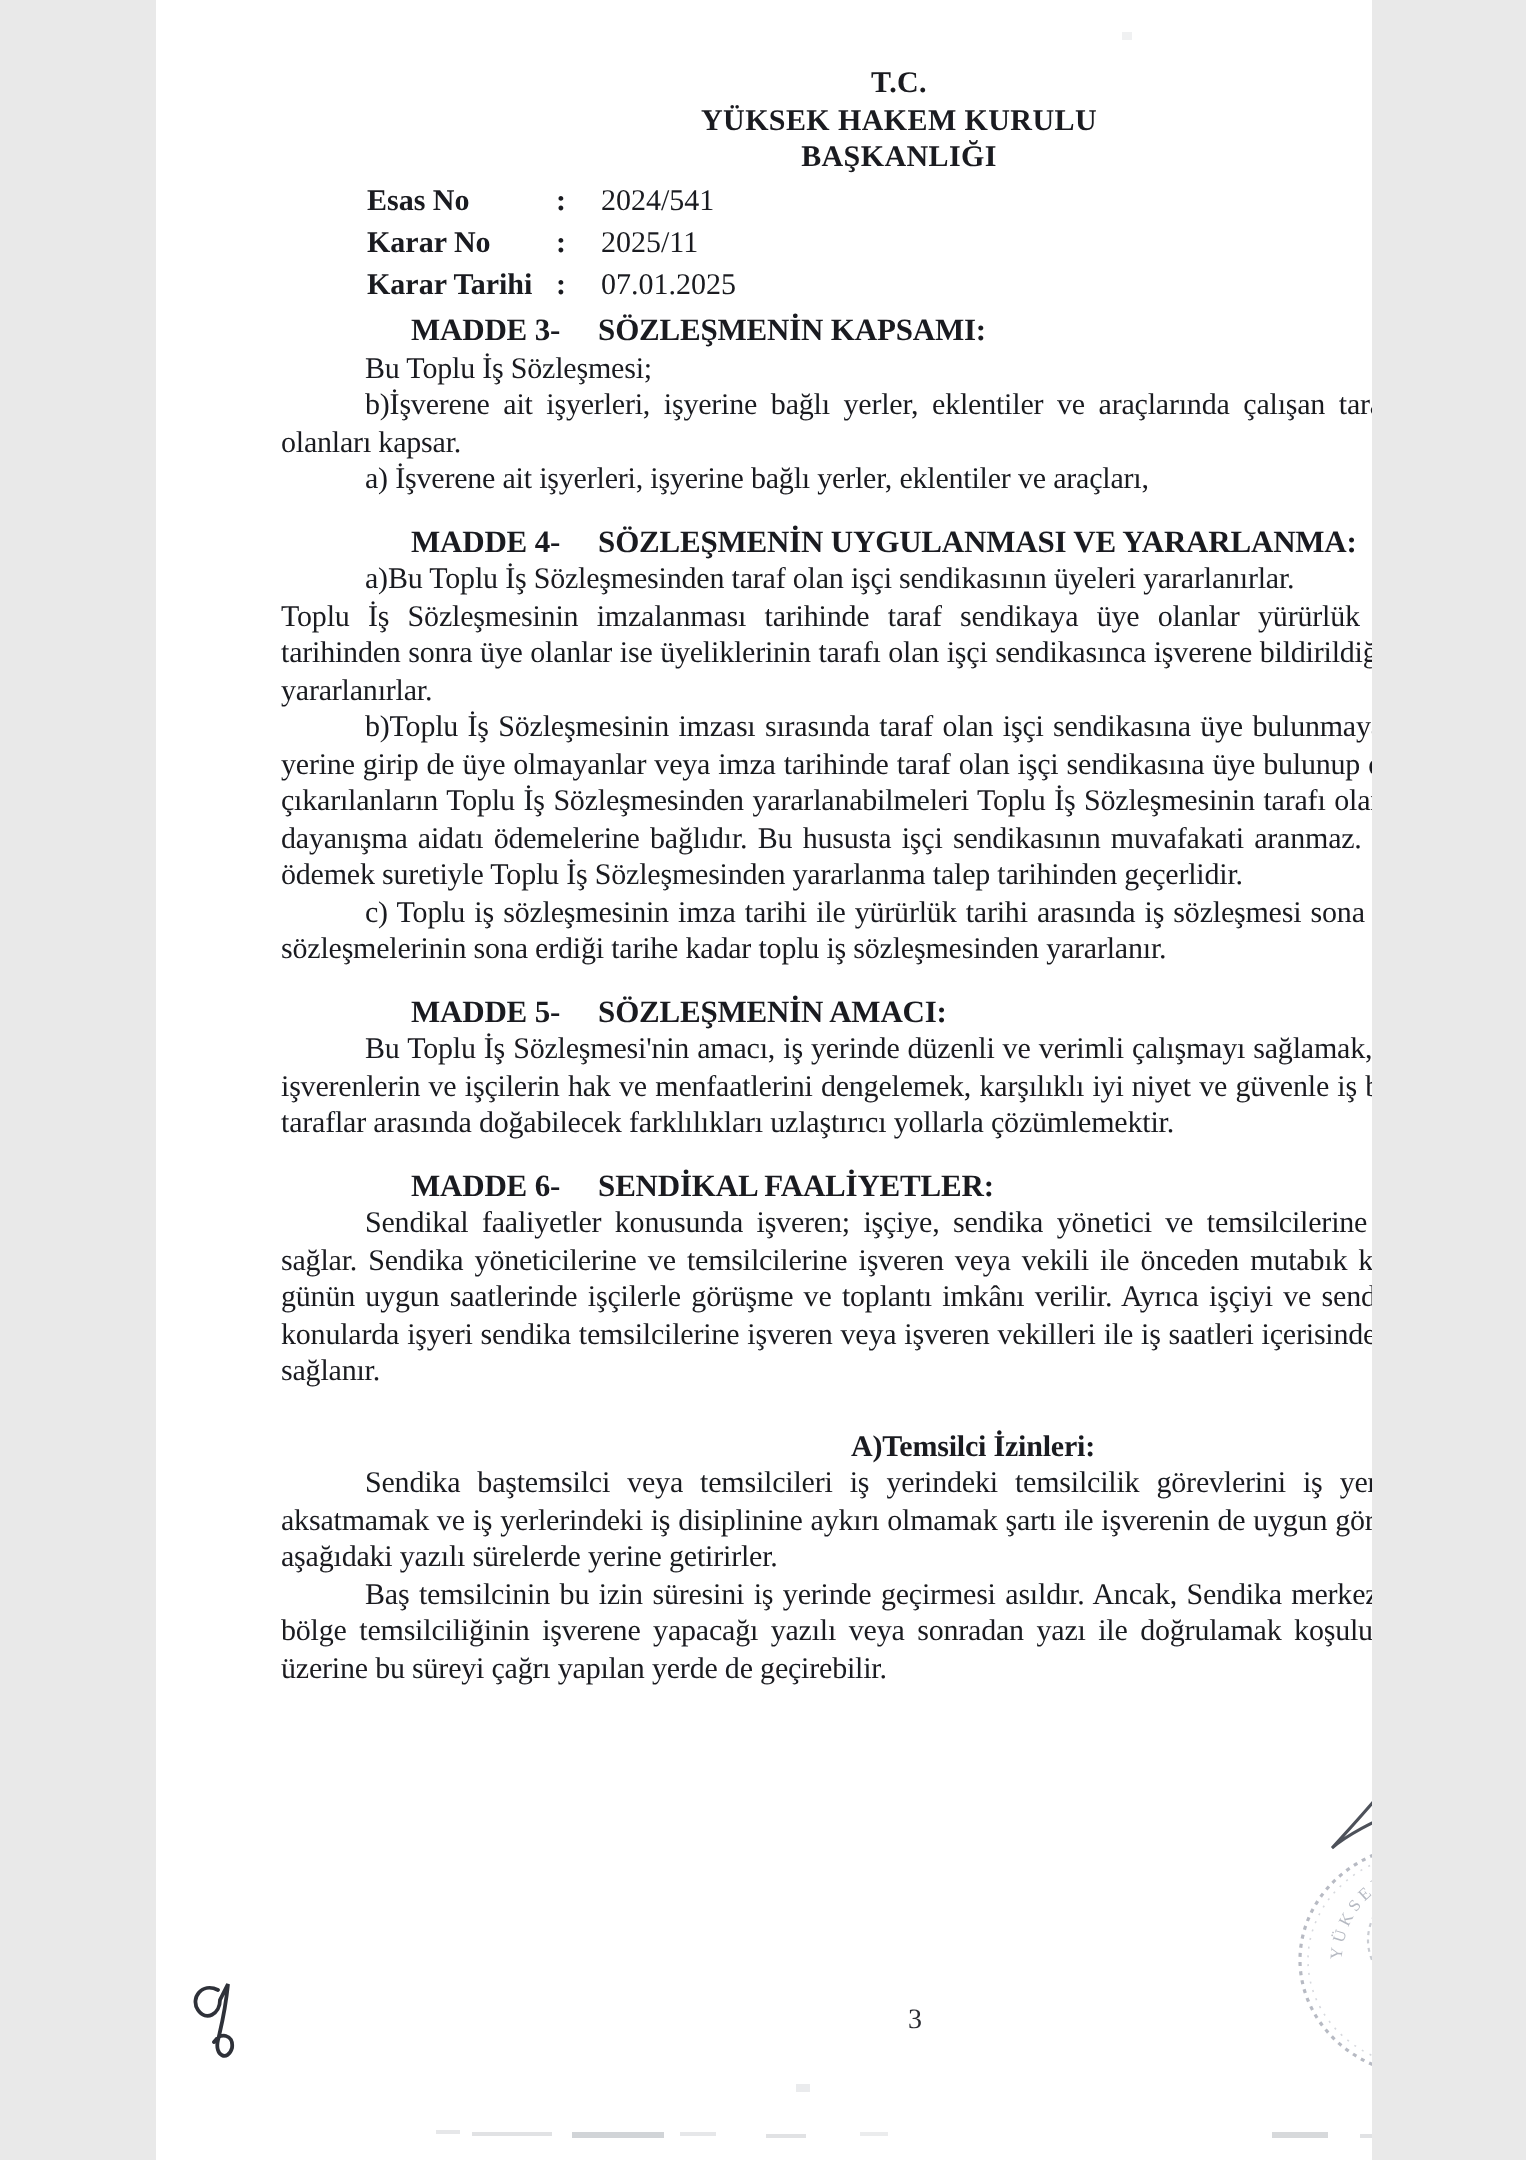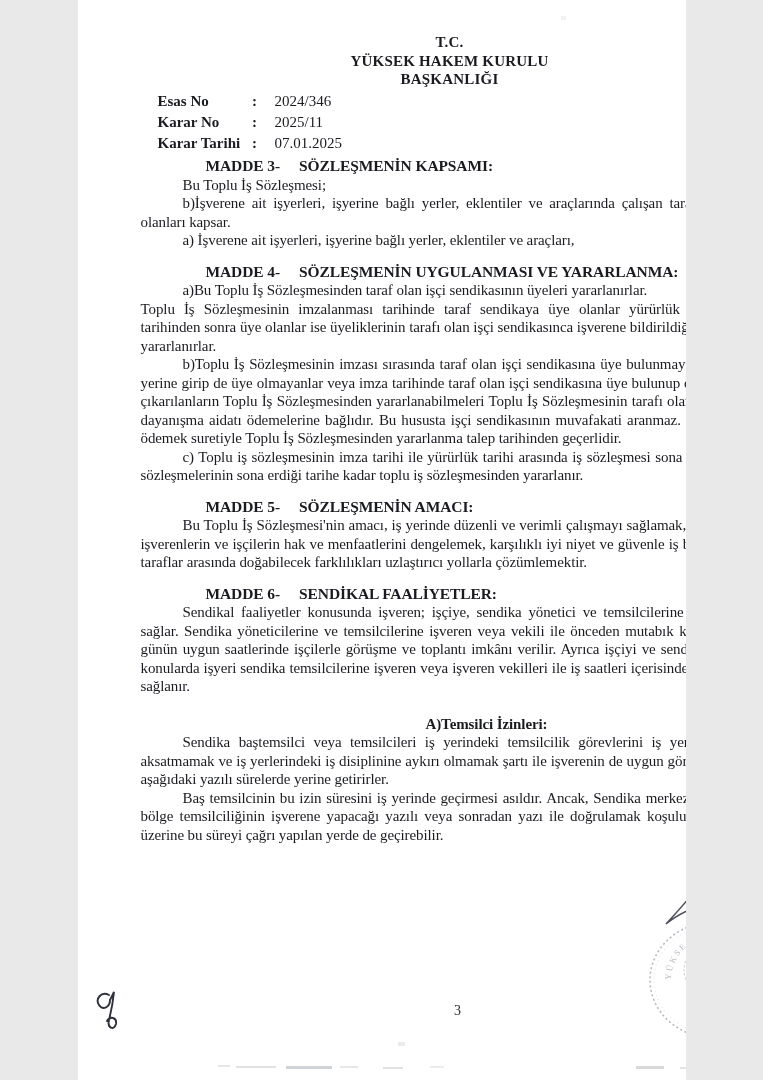--- a/index.html
+++ b/index.html
@@ -14,21 +14,21 @@
   }
   
   .letterhead{
     position:absolute;top:33px;left:0;width:744px;
     text-align:center;font-weight:bold;font-size:15px;line-height:18.5px;
     letter-spacing:.2px;
   }
   
   .meta{position:absolute;top:91px;left:80px;font-size:15px;line-height:21px;}
   .meta-row{display:flex;}
-  .meta-label{font-weight:bold;width:92px;}
+  .meta-label{font-weight:bold;width:92px;margin-left:26px;}
   .meta-colon{font-weight:bold;width:10px;text-align:center;}
   .meta-value{margin-left:15px;}
   
   .content{
     position:absolute;top:157px;left:63px;width:650px;
     font-size:15px;line-height:18.5px;text-align:justify;
     letter-spacing:-0.1px;
   }
   .article{margin:0;}
   .article + .article{margin-top:13px;}
@@ -56,21 +56,21 @@
   <div class="letterhead">
     <div>T.C.</div>
     <div>YÜKSEK HAKEM KURULU</div>
     <div>BAŞKANLIĞI</div>
   </div>
 
   <div class="meta">
     <div class="meta-row">
       <span class="meta-label">Esas No</span>
       <span class="meta-colon">:</span>
-      <span class="meta-value">2024/346</span>
+      <span class="meta-value">2024/541</span>
     </div>
     <div class="meta-row">
       <span class="meta-label">Karar No</span>
       <span class="meta-colon">:</span>
       <span class="meta-value">2025/11</span>
     </div>
     <div class="meta-row">
       <span class="meta-label">Karar Tarihi</span>
       <span class="meta-colon">:</span>
       <span class="meta-value">07.01.2025</span>

